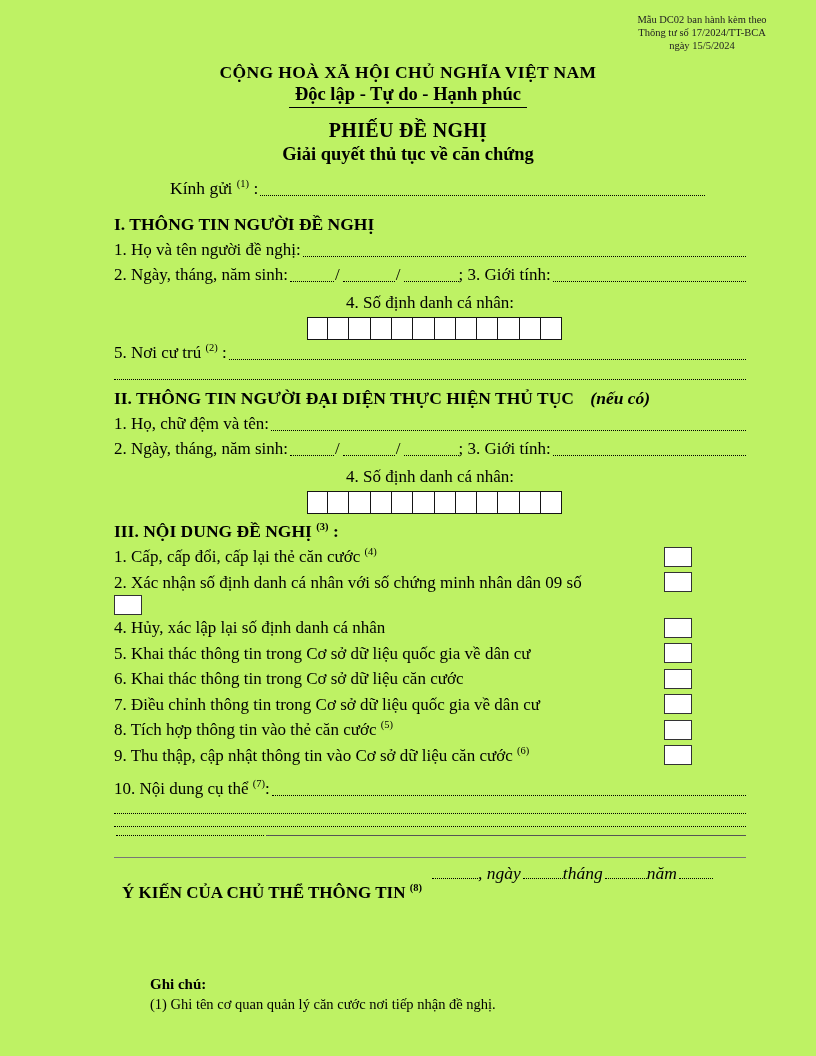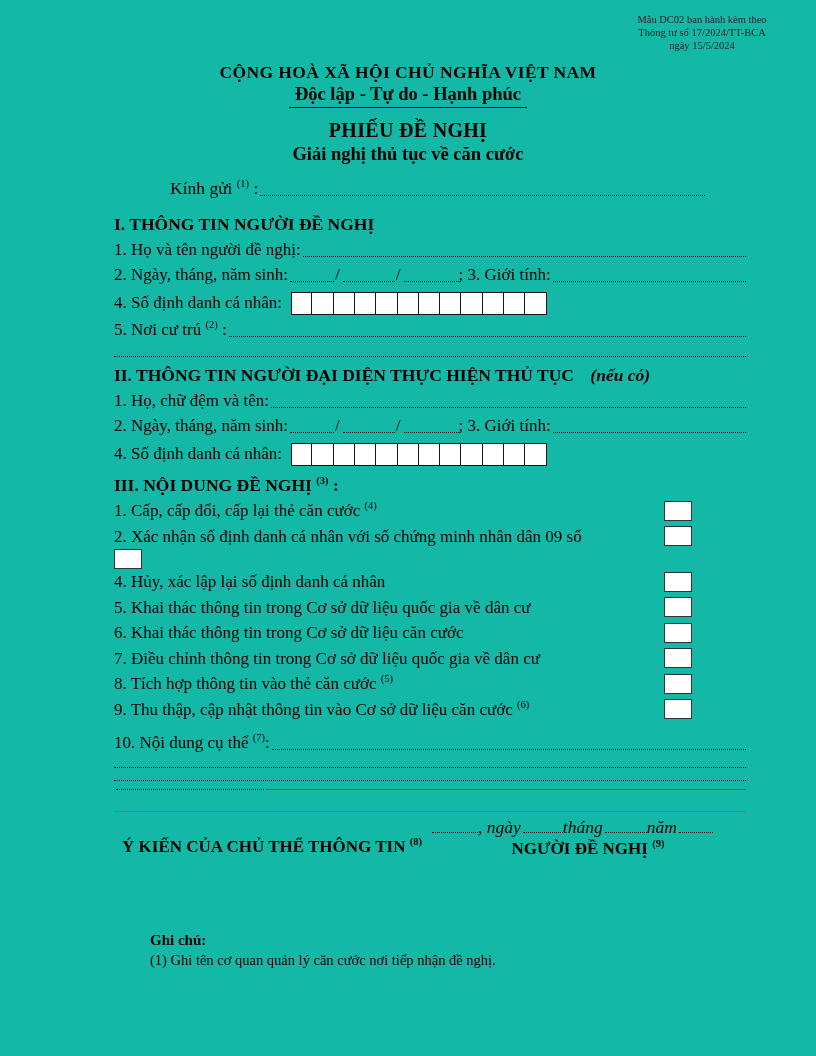--- a/index.html
+++ b/index.html
@@ -1,19 +1,19 @@
 <!DOCTYPE html>
 <html><head>
 <meta charset="utf-8">
 <style>
   * { margin:0; padding:0; box-sizing:border-box; }
   html,body { background:#e8e8e8; }
   .page {
     position:relative; width:816px; height:1056px; margin:0 auto;
-    background:#14b8a6; color:#000;
+    background:#bef264; color:#000;
     font-family:"Liberation Serif","DejaVu Serif",serif;
     font-size:17px; overflow:hidden;
   }
   sup { font-size:10.5px; vertical-align:super; line-height:0; }
 
   .ref {
     position:absolute; top:13px; right:34px; width:160px;
     text-align:center; font-size:10.5px; line-height:13px; color:#222;
   }
 
@@ -29,21 +29,21 @@
   .row { display:flex; align-items:flex-end; line-height:25px; white-space:nowrap; }
   .fill { flex:1 1 auto; border-bottom:1.3px dotted #000; height:2px; margin:0 0 5px 2px; }
   .fill-fixed { flex:0 0 auto; border-bottom:1.3px dotted #000; height:2px; margin:0 0 5px 2px; }
   .slash { padding:0 1px; }
 
   .recipient { margin-top:11px; padding-left:56px; margin-right:41px; font-size:17.5px; }
 
   .sec-title { font-weight:bold; font-size:17.5px; line-height:25px; margin-top:11px; }
   .sec-note { font-style:italic; font-weight:bold;margin-left:12px; }
 
-  .id-row { display:flex; align-items:center; line-height:28px; margin-top:2px; }
+  .id-row { display:flex; align-items:center; line-height:28px; margin-top:2px;flex-direction:column; }
   .idboxes { display:flex; margin-left:9px; }
   .idbox { width:21.3px; height:23px; border:1.6px solid #151515; border-left:none; background:#fff; }
   .idbox:first-child { border-left:1.6px solid #151515; }
 
   .full-line { border-bottom:1.3px dotted #000; height:15px; }
 
   .chk-row { display:flex; align-items:center; justify-content:space-between;
              line-height:25.5px; padding-right:54px; white-space:nowrap; }
   .checkbox { flex:0 0 auto; width:28px; height:20px; border:1.7px solid #333; background:#fff; }
 
@@ -73,21 +73,21 @@
   <div class="ref">
     <div>Mẫu DC02 ban hành kèm theo</div>
     <div>Thông tư số 17/2024/TT-BCA</div>
     <div>ngày 15/5/2024</div>
   </div>
 
   <div class="head">
     <div class="nat-title">CỘNG HOÀ XÃ HỘI CHỦ NGHĨA VIỆT NAM</div>
     <div><span class="motto">Độc lập - Tự do - Hạnh phúc</span></div>
     <div class="form-title">PHIẾU ĐỀ NGHỊ</div>
-    <div class="form-sub">Giải nghị thủ tục về căn cước</div>
+    <div class="form-sub">Giải quyết thủ tục về căn chứng</div>
   </div>
 
   <div class="content">
 
     <div class="row recipient">
       <span><span>Kính gửi</span>&nbsp;<sup>(1)</sup><span> :</span></span>
       <span class="fill"></span>
     </div>
 
     <div class="sec-title">I. THÔNG TIN NGƯỜI ĐỀ NGHỊ</div>
@@ -231,23 +231,20 @@
       <div class="sig-right">
         <div class="date-row">
           <span class="fill-fixed" style="width:46px"></span>
           <span>, ngày</span>
           <span class="fill-fixed" style="width:40px"></span>
           <span>tháng</span>
           <span class="fill-fixed" style="width:42px"></span>
           <span>năm</span>
           <span class="fill-fixed" style="width:34px"></span>
         </div>
-        <div class="sig-right-title">
-          <span>NGƯỜI ĐỀ NGHỊ</span> <sup>(9)</sup>
-        </div>
       </div>
     </div>
 
     <div class="notes">
       <div class="note-title">Ghi chú:</div>
       <div class="note-item">(1) Ghi tên cơ quan quản lý căn cước nơi tiếp nhận đề nghị.</div>
     </div>
 
   </div>
 </div>

